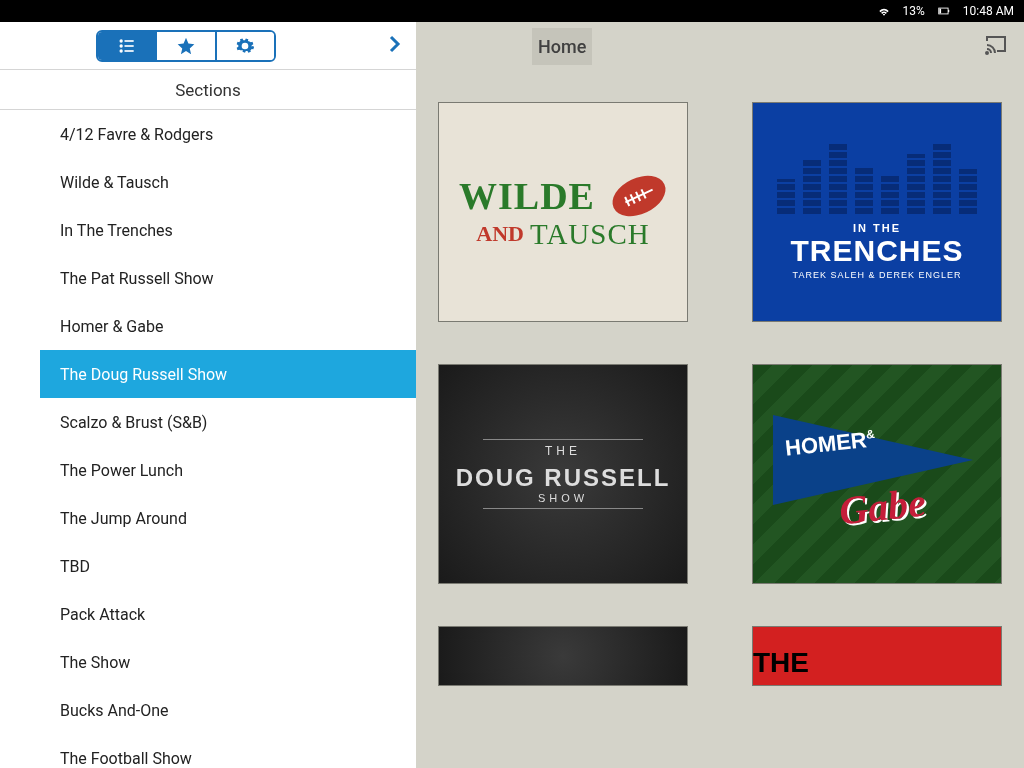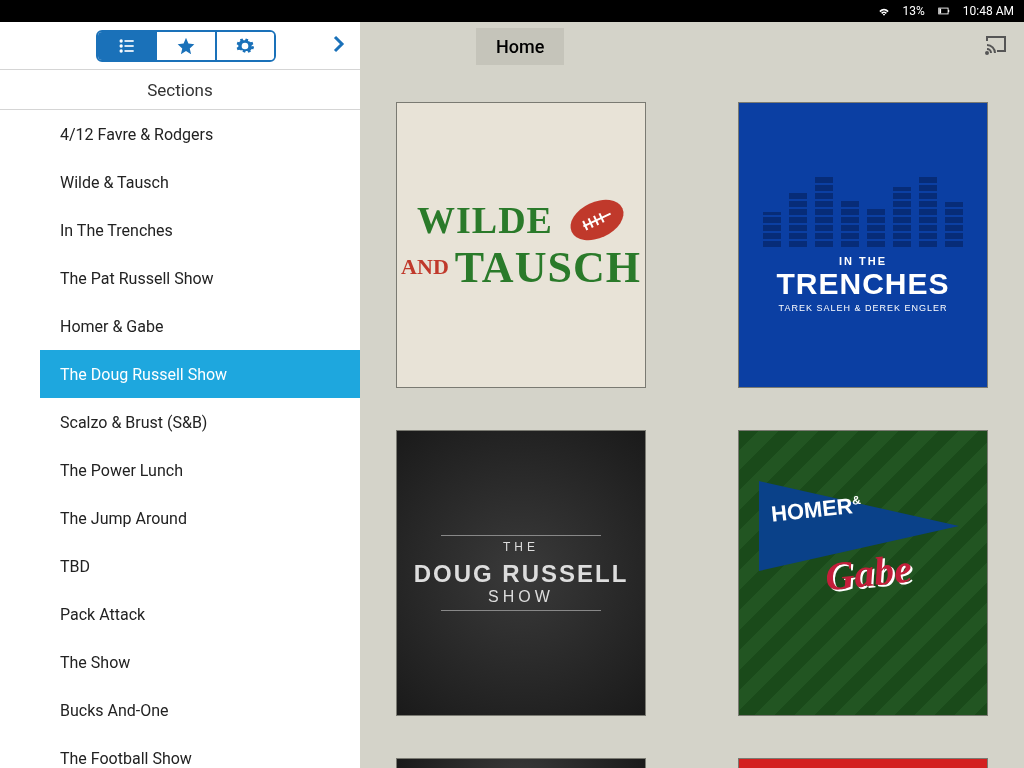--- a/index.html
+++ b/index.html
@@ -16,21 +16,21 @@
       display: flex;
       justify-content: flex-end;
       align-items: center;
       padding-right: 10px;
       font-size: 12px;
       gap: 12px;
     }
     .status-bar svg { width: 14px; height: 14px; }
     .app { display: flex; height: 746px; }
     .sidebar {
-      width: 360px;
+      width: 416px;
       background: #fff;
       box-shadow: 2px 0 6px rgba(0,0,0,0.25);
       display: flex;
       flex-direction: column;
       overflow: hidden;
       justify-content: center;
     }
     .topbar {
       height: 48px;
       display: flex;
@@ -96,53 +96,53 @@
     }
     .main-header {
       height: 48px;
       display: flex;
       align-items: center;
       padding: 0 16px;
       justify-content: space-between;
     }
     .home-btn {
       background: #c5c4ba;
-      padding: 8px 20px;
+      padding: 8px 6px;
       font-size: 18px;
       font-weight: 500;
-      color: #000000;
+      color: #404040;
       margin-left: 100px;
     }
     .cast-icon svg { width: 24px; height: 24px; fill: none; stroke: #555; stroke-width: 2; }
     .grid {
       padding: 32px 20px 0 20px;
       display: grid;
       grid-template-columns: 1fr 1fr;
       gap: 42px 60px;
       justify-items: center;
     }
     .tile {
       width: 250px;
-      height: 286px;
+      height: 220px;
       background: #fff;
       border: 1px solid #7a7a72;
       position: relative;
       overflow: hidden;
       display: flex;
       align-items: center;
       justify-content: center;
       flex-direction: column;
     }
     .tile-wt {
       background: #e8e3d7;
       font-family: "Comic Sans MS", cursive;
     }
     .wt-title-line1 { font-size: 38px; color: #2a7a2a; font-weight: bold; letter-spacing: 1px; }
     .wt-and { color: #c0392b; font-size: 22px; font-weight: bold; }
-    .wt-title-line2 { font-size: 44px; color: #2a7a2a; font-weight: bold; letter-spacing: 1px; }
+    .wt-title-line2 { font-size: 29px; color: #2a7a2a; font-weight: normal; letter-spacing: 1px; }
     .wt-row { display: flex; align-items: center; gap: 6px; }
     .football {
       width: 56px; height: 36px;
       background: #c0392b;
       border-radius: 50%;
       position: relative;
       transform: rotate(-25deg);
       margin-left: 10px;
     }
     .football::before, .football::after {
@@ -171,21 +171,21 @@
     .itt-title { font-size: 30px; font-weight: 900; letter-spacing: 1px; }
     .itt-sub { font-size: 9px; letter-spacing: 1px; margin-top: 2px; }
     .tile-drs {
       background: radial-gradient(circle at center, #3a3a3a, #1a1a1a);
       color: #ddd;
       text-align: center;
       font-family: "Arial", sans-serif;
     }
     .drs-the { font-size: 12px; letter-spacing: 4px; margin-bottom: 6px; }
     .drs-title { font-size: 24px; font-weight: 700; letter-spacing: 2px; }
-    .drs-show { font-size: 16px; letter-spacing: 4px; }
+    .drs-show { font-size: 11px; letter-spacing: 4px; }
     .drs-hr { width: 160px; height: 1px; background: #888; margin: 4px 0; }
     .tile-hg {
       background: linear-gradient(135deg, #1a4a1a 25%, #225522 25%, #225522 50%, #1a4a1a 50%, #1a4a1a 75%, #225522 75%);
       background-size: 40px 40px;
       position: relative;
     }
     .pennant {
       position: absolute;
       top: 50px; left: 20px;
       width: 0; height: 0;

